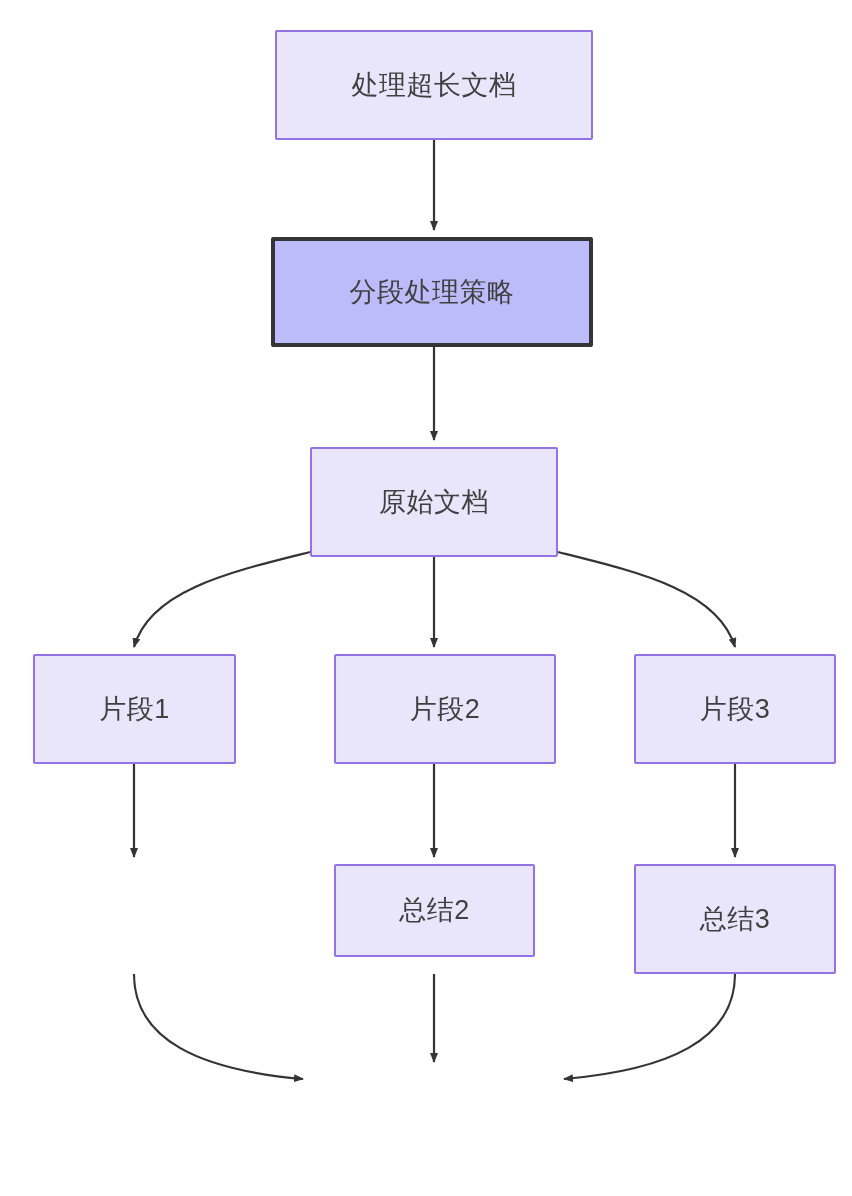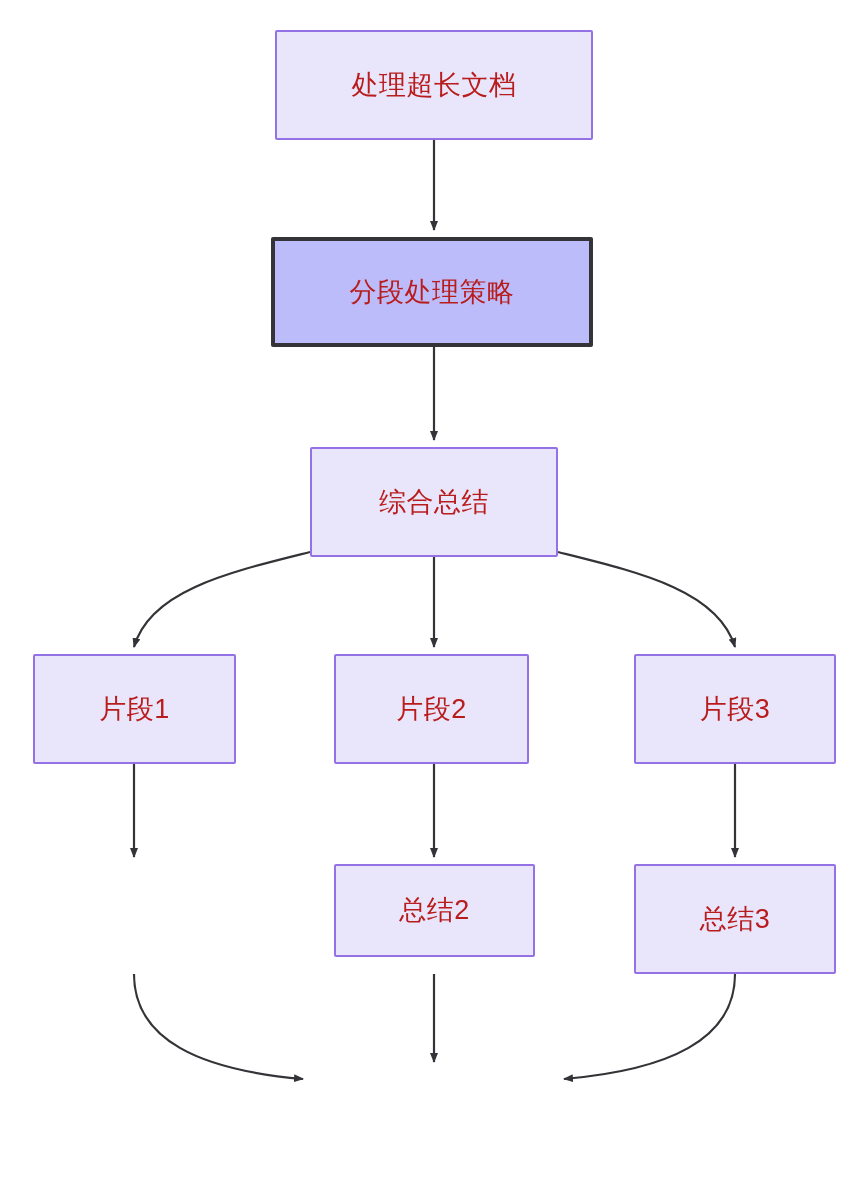--- a/index.html
+++ b/index.html
@@ -33,21 +33,21 @@
     position: absolute;
     box-sizing: border-box;
     display: flex;
     align-items: center;
     justify-content: center;
     text-align: center;
     line-height: 1.2;
   }
   .node-label {
     display: block;
-    color: #b91c1c;
+    color: #404040;
     letter-spacing: 0.5px;
   }
   
   .node.style-normal {
     background: #e9e6fc;
     border: 2px solid #9571e6;
     border-radius: 2px;
   }
   .node.style-normal .node-label {
     font-size: 27px;
@@ -108,28 +108,28 @@
 
   <div class="node style-normal" style="left:275px; top:30px; width:318px; height:110px;">
     <span class="node-label">处理超长文档</span>
   </div>
 
   <div class="node style-strategy" style="left:271px; top:237px; width:322px; height:110px;">
     <span class="node-label">分段处理策略</span>
   </div>
 
   <div class="node style-normal" style="left:310px; top:447px; width:248px; height:110px;">
-    <span class="node-label">综合总结</span>
+    <span class="node-label">原始文档</span>
   </div>
 
   <div class="node style-normal" style="left:33px; top:654px; width:203px; height:110px;">
     <span class="node-label">片段1</span>
   </div>
 
-  <div class="node style-normal" style="left:334px; top:654px; width:195px; height:110px;">
+  <div class="node style-normal" style="left:334px; top:654px; width:222px; height:110px;">
     <span class="node-label">片段2</span>
   </div>
 
   <div class="node style-normal" style="left:634px; top:654px; width:202px; height:110px;">
     <span class="node-label">片段3</span>
   </div>
 
 
   <div class="node style-normal" style="left:334px; top:864px; width:201px; height:93px;">
     <span class="node-label">总结2</span>

